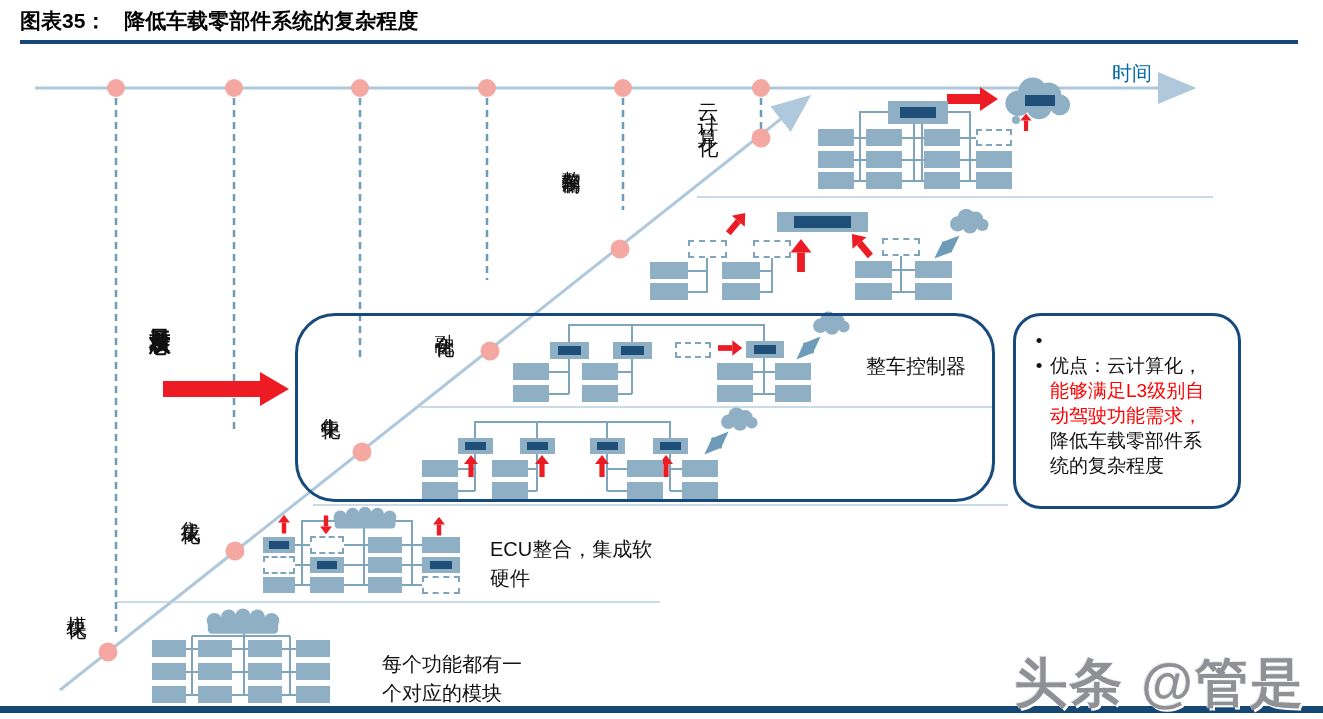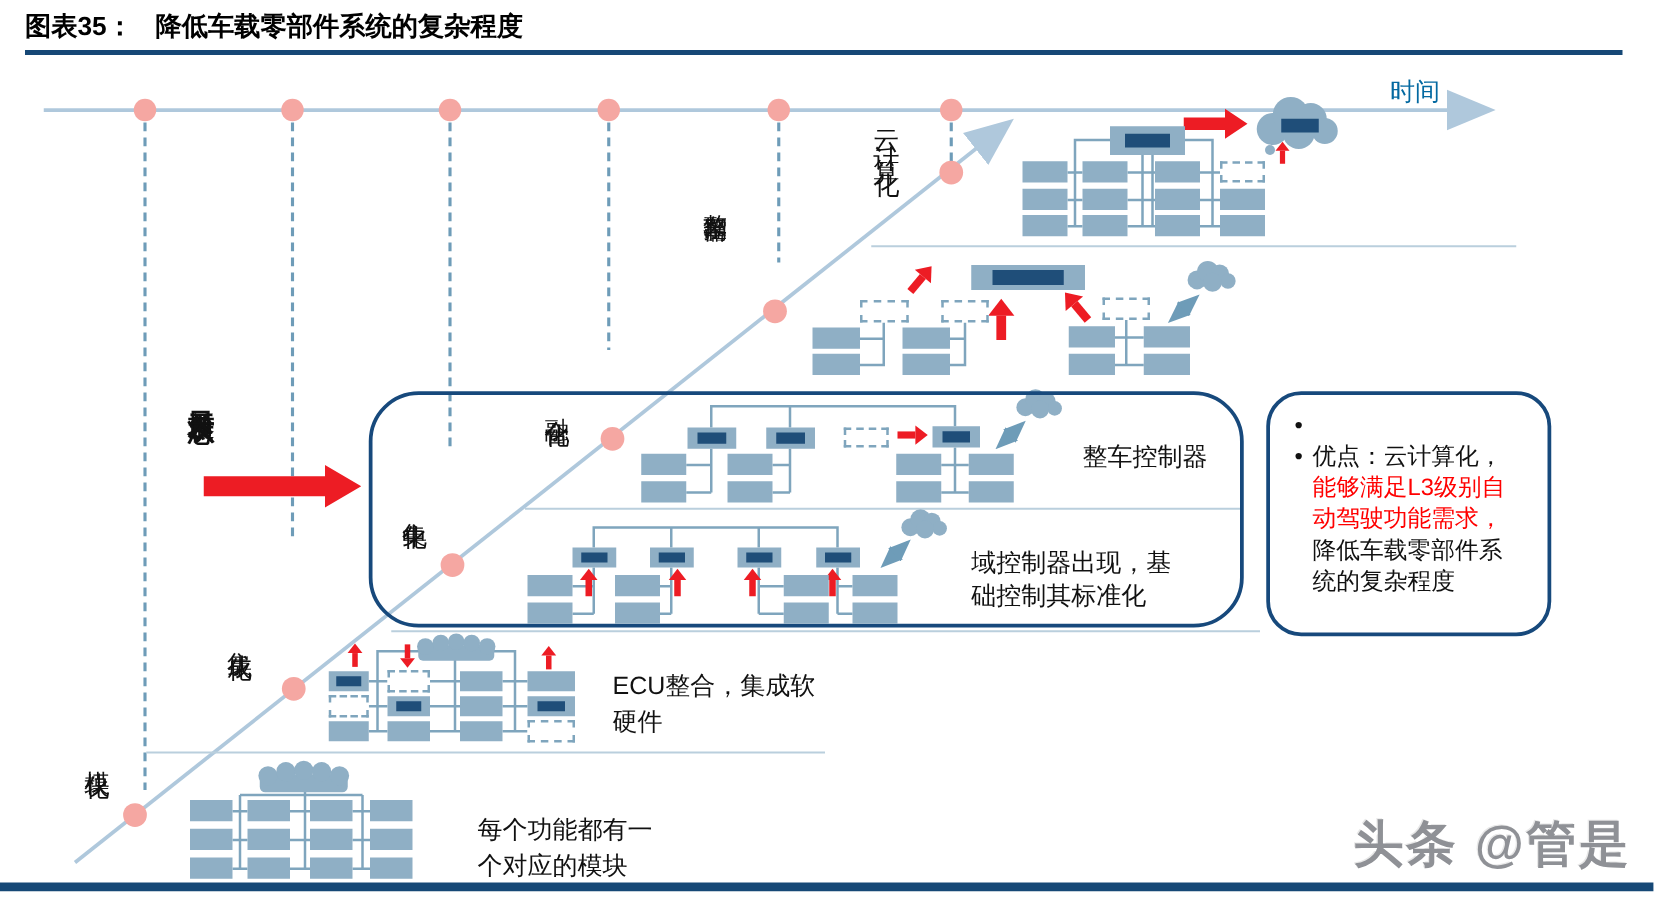--- a/index.html
+++ b/index.html
@@ -25,21 +25,21 @@
   .info-item .bullet{width:22px;flex:none;text-align:center;}
   .info-item .txt{width:160px;}
   .red{color:#FF0000;font-weight:400;}
   
   .vlabel{position:absolute;writing-mode:vertical-rl;text-orientation:upright;font-size:20px;color:#111;}
   .vl-bold{font-weight:700;font-size:21px;}
   
   .cap{position:absolute;font-size:20px;line-height:27px;color:#111;}
   .nowrap{white-space:nowrap;}
   .time-label{position:absolute;left:1112px;top:60px;font-size:20px;color:#0369a1;}
-  .watermark{position:absolute;right:18px;top:648px;font-size:40px;font-weight:700;color:#8f9196;
+  .watermark{position:absolute;right:18px;top:648px;font-size:53px;font-weight:700;color:#8f9196;
              letter-spacing:2px;text-shadow:2px 2px 0 #ffffff,-1px -1px 0 #e8e8e8;}
 </style>
 </head>
 <body>
 
 <div id="stage">
 
   <svg class="abs" style="left:0;top:0" width="1323" height="719" viewBox="0 0 1323 719">
     <defs>
       <marker id="ah" viewBox="0 0 10 8" refX="8" refY="4" markerWidth="9" markerHeight="8" orient="auto-start-reverse">
@@ -179,21 +179,20 @@
       <span class="bullet">•</span>
     </div>
     <div class="info-item">
       <span class="bullet">•</span>
       <span class="txt"><span>优点：云计算化，</span><span class="red">能够满足L3级别自动驾驶功能需求，</span><span>降低车载零部件系统的复杂程度</span></span>
     </div>
   </div>
 
   <div class="cap" style="left:382px;top:650px;width:148px;line-height:29px">每个功能都有一个对应的模块</div>
   <div class="cap" style="left:490px;top:535px;width:170px;line-height:29px">ECU整合，集成软硬件</div>
-  <div class="cap" style="left:777px;top:438px;width:172px;line-height:26px">域控制器出现，基础控制其标准化</div>
   <div class="cap nowrap" style="left:866px;top:353px">整车控制器</div>
 
   <div class="bn" style="left:888px;top:101px;width:60px;height:23px"></div>
   <div class="b" style="left:818px;top:129px;width:36px;height:17px"></div>
   <div class="b" style="left:818px;top:151px;width:36px;height:17px"></div>
   <div class="b" style="left:818px;top:172px;width:36px;height:17px"></div>
   <div class="b" style="left:866px;top:129px;width:36px;height:17px"></div>
   <div class="b" style="left:866px;top:151px;width:36px;height:17px"></div>
   <div class="b" style="left:866px;top:172px;width:36px;height:17px"></div>
   <div class="b" style="left:924px;top:129px;width:36px;height:17px"></div>

